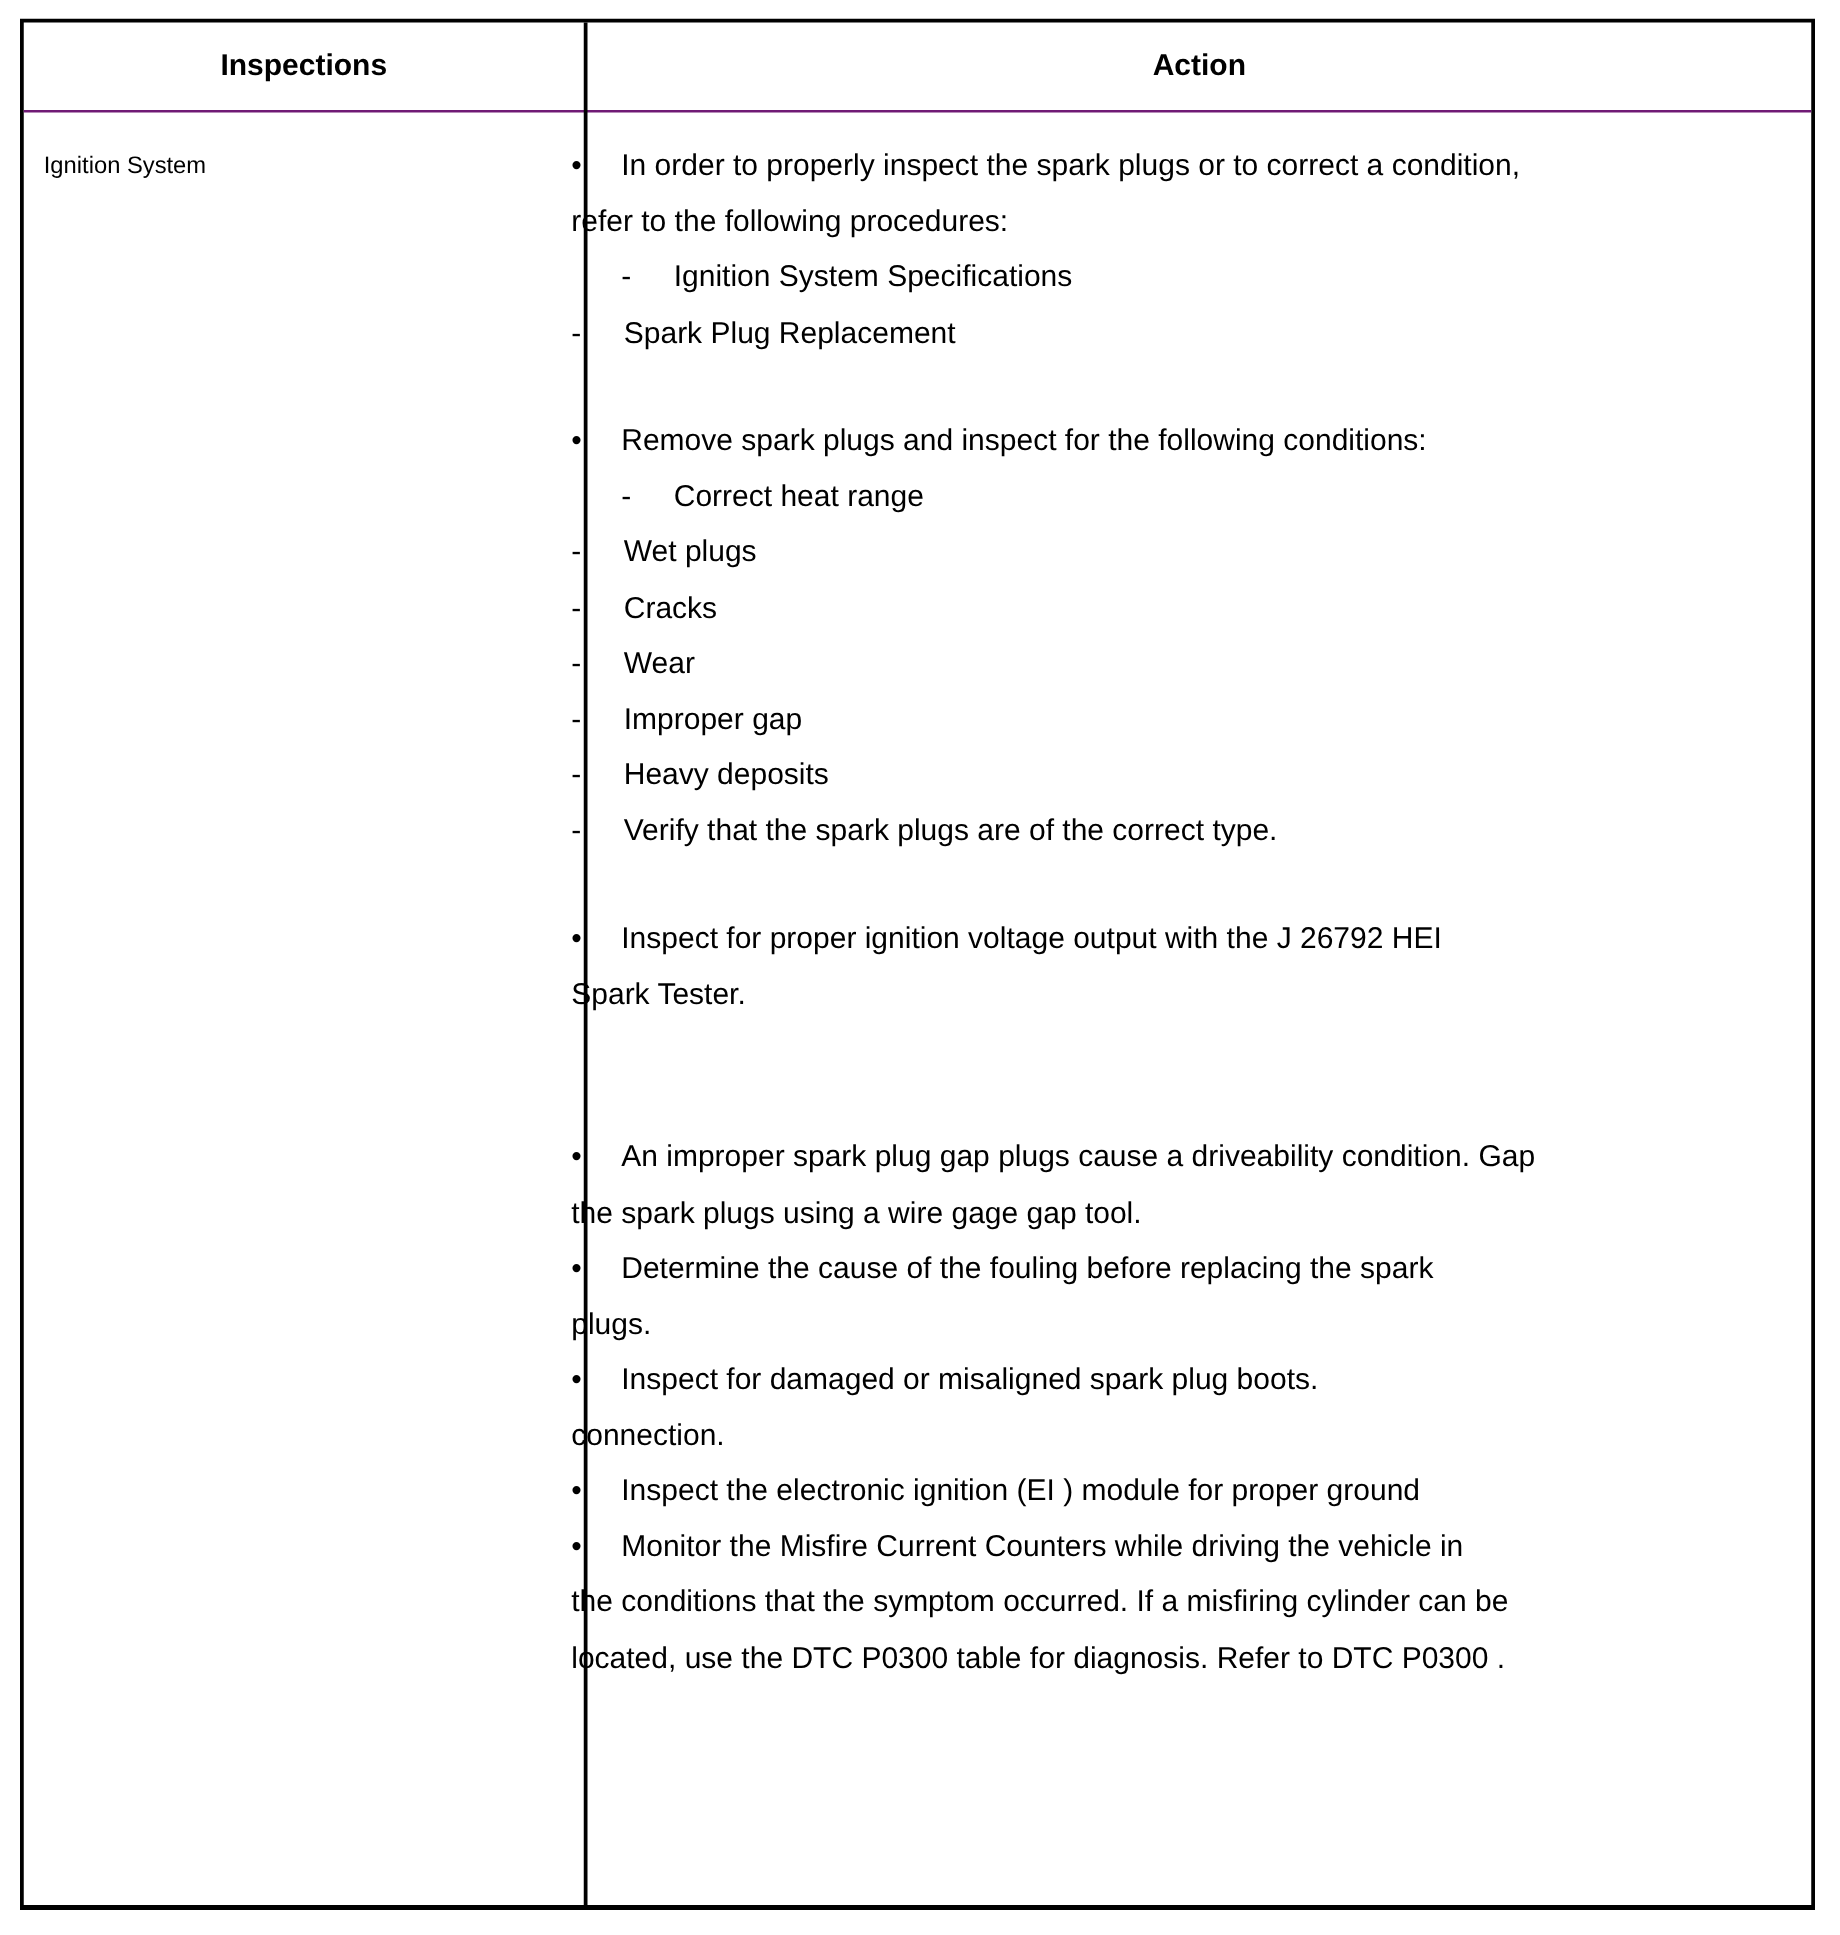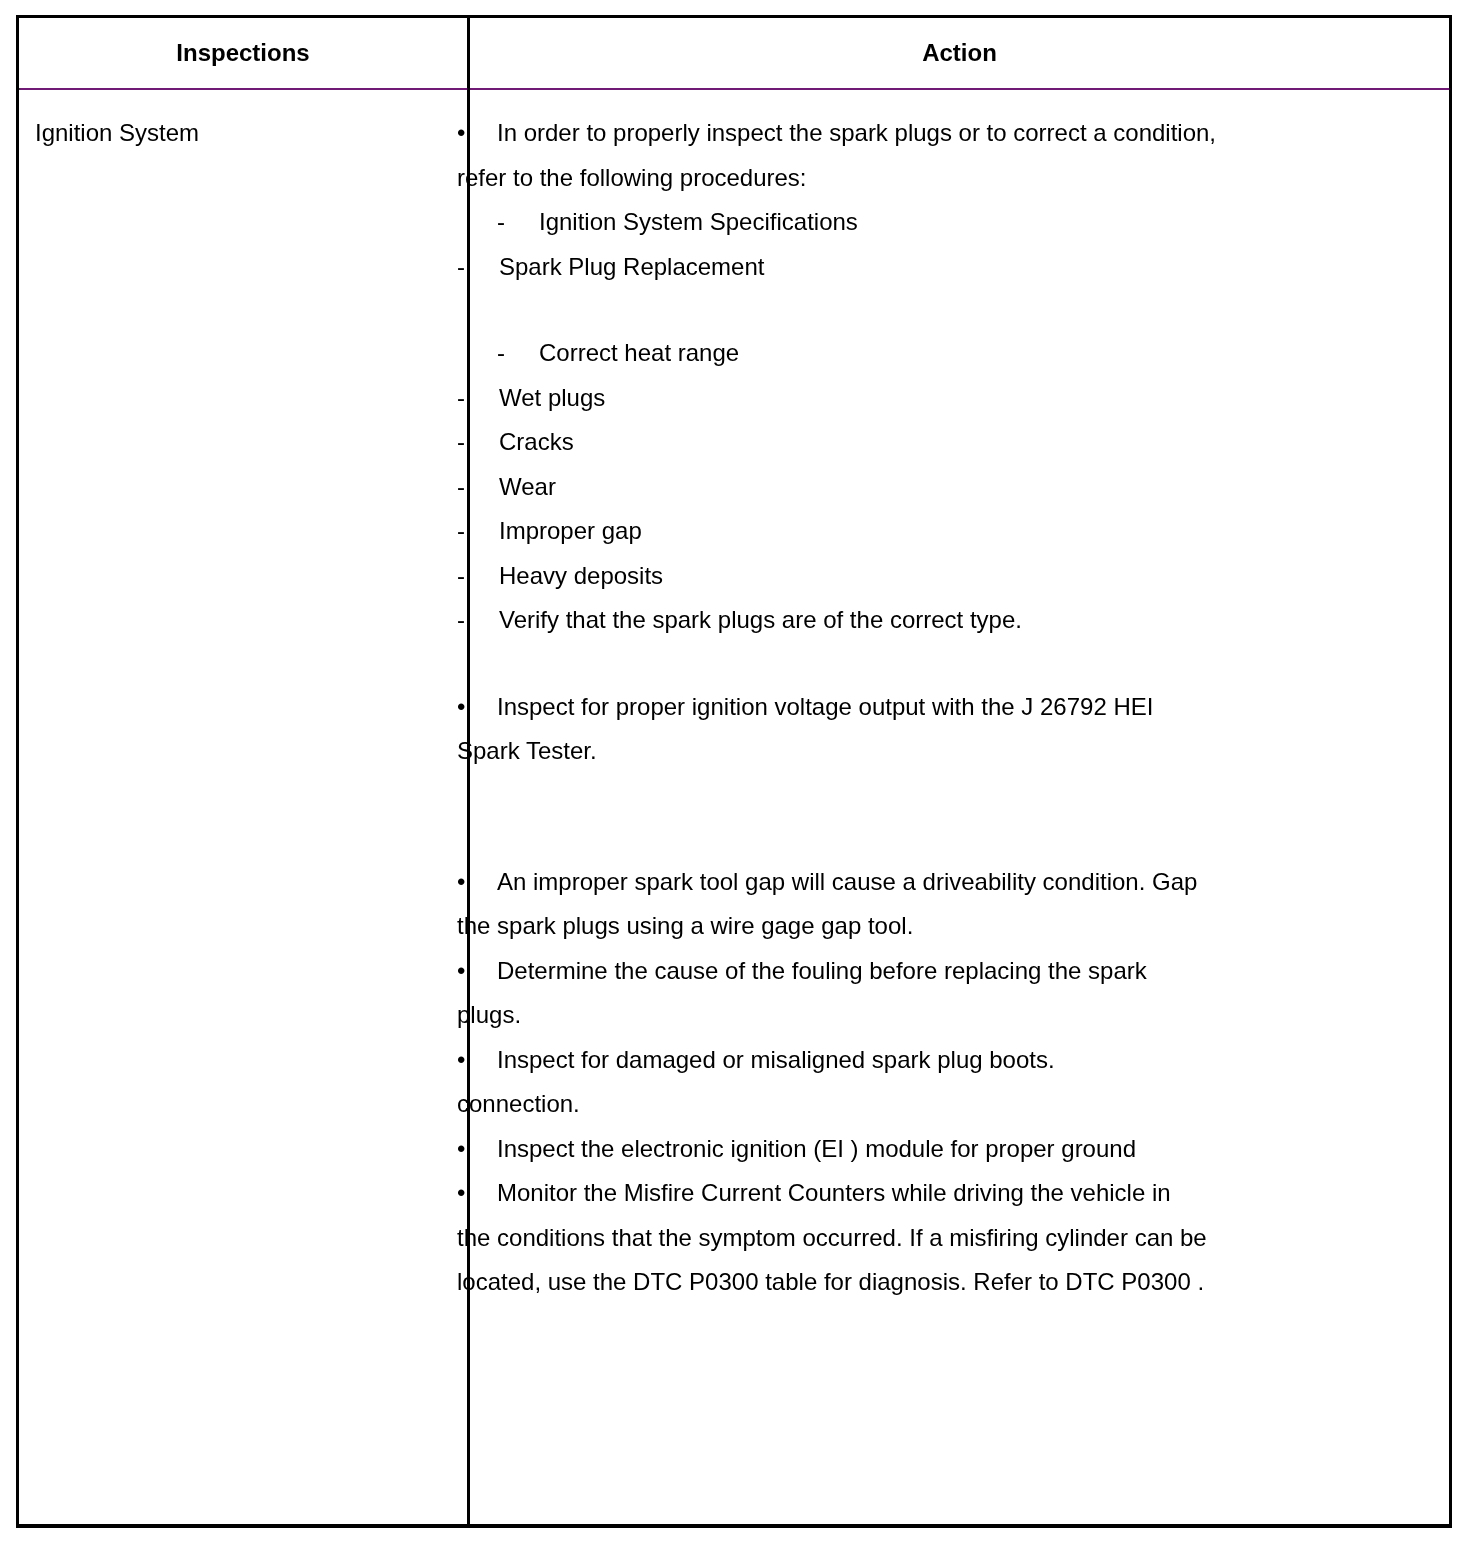--- a/index.html
+++ b/index.html
@@ -3,21 +3,21 @@
 <meta charset="utf-8">
 <style>
   html, body { margin:0; padding:0; background:#ffffff; }
   body { width:1472px; height:1548px; position:relative; font-family:"Liberation Sans", sans-serif; color:#000; }
   .table { position:absolute; left:16px; top:15px; width:1436px; height:1513px; box-sizing:border-box; border:3px solid #000; border-bottom-width:4px; }
   .header { position:absolute; left:0; top:0; right:0; height:70px; border-bottom:2px solid #701a75; }
   .divider { position:absolute; left:448px; top:0; bottom:0; width:3px; background:#000; }
   .hcell { position:absolute; top:0; height:70px; line-height:70px; text-align:center; font-weight:bold; font-size:24px; }
   .hcell.left { left:0; width:448px; }
   .hcell.right { left:451px; right:0;border-radius:12px; }
-  .insp { position:absolute; left:16px; top:93px; font-size:24px; line-height:44px; }
+  .insp { position:absolute; left:16px; top:93px; font-size:19px; line-height:44px; }
   .actions { position:absolute; left:438px; top:93px; width:900px; font-size:24px; line-height:44.5px; }
   .line { white-space:nowrap; height:44.5px; }
   .bullet { display:inline-block; width:40px; }
   .dash { display:inline-block; width:42px; }
   .sub { padding-left:40px; }
   .gap { height:42px; }
   .gap2 { height:86px; }
 </style>
 </head>
 <body>
@@ -31,34 +31,35 @@
 
   <div class="insp">Ignition System</div>
 
   <div class="actions">
     <div class="line"><span class="bullet">•</span><span>In order to properly inspect the spark plugs or to correct a condition,</span></div>
     <div class="line">refer to the following procedures:</div>
     <div class="line sub"><span class="dash">-</span><span>Ignition System Specifications</span></div>
     <div class="line"><span class="dash">-</span><span>Spark Plug Replacement</span></div>
     <div class="gap"></div>
 
+    <div class="line"><span class="bullet">•</span><span>Remove spark plugs and inspect for the following conditions:</span></div>
     <div class="line sub"><span class="dash">-</span><span>Correct heat range</span></div>
     <div class="line"><span class="dash">-</span><span>Wet plugs</span></div>
     <div class="line"><span class="dash">-</span><span>Cracks</span></div>
     <div class="line"><span class="dash">-</span><span>Wear</span></div>
     <div class="line"><span class="dash">-</span><span>Improper gap</span></div>
     <div class="line"><span class="dash">-</span><span>Heavy deposits</span></div>
     <div class="line"><span class="dash">-</span><span>Verify that the spark plugs are of the correct type.</span></div>
     <div class="gap"></div>
 
     <div class="line"><span class="bullet">•</span><span>Inspect for proper ignition voltage output with the J 26792 HEI</span></div>
     <div class="line">Spark Tester.</div>
     <div class="gap2"></div>
 
-    <div class="line"><span class="bullet">•</span><span>An improper spark tool gap will cause a driveability condition. Gap</span></div>
+    <div class="line"><span class="bullet">•</span><span>An improper spark plug gap plugs cause a driveability condition. Gap</span></div>
     <div class="line">the spark plugs using a wire gage gap tool.</div>
     <div class="line"><span class="bullet">•</span><span>Determine the cause of the fouling before replacing the spark</span></div>
     <div class="line">plugs.</div>
     <div class="line"><span class="bullet">•</span><span>Inspect for damaged or misaligned spark plug boots.</span></div>
     <div class="line">connection.</div>
     <div class="line"><span class="bullet">•</span><span>Inspect the electronic ignition (EI ) module for proper ground</span></div>
     <div class="line"><span class="bullet">•</span><span>Monitor the Misfire Current Counters while driving the vehicle in</span></div>
     <div class="line">the conditions that the symptom occurred. If a misfiring cylinder can be</div>
     <div class="line">located, use the DTC P0300 table for diagnosis. Refer to DTC P0300 .</div>
   </div>

